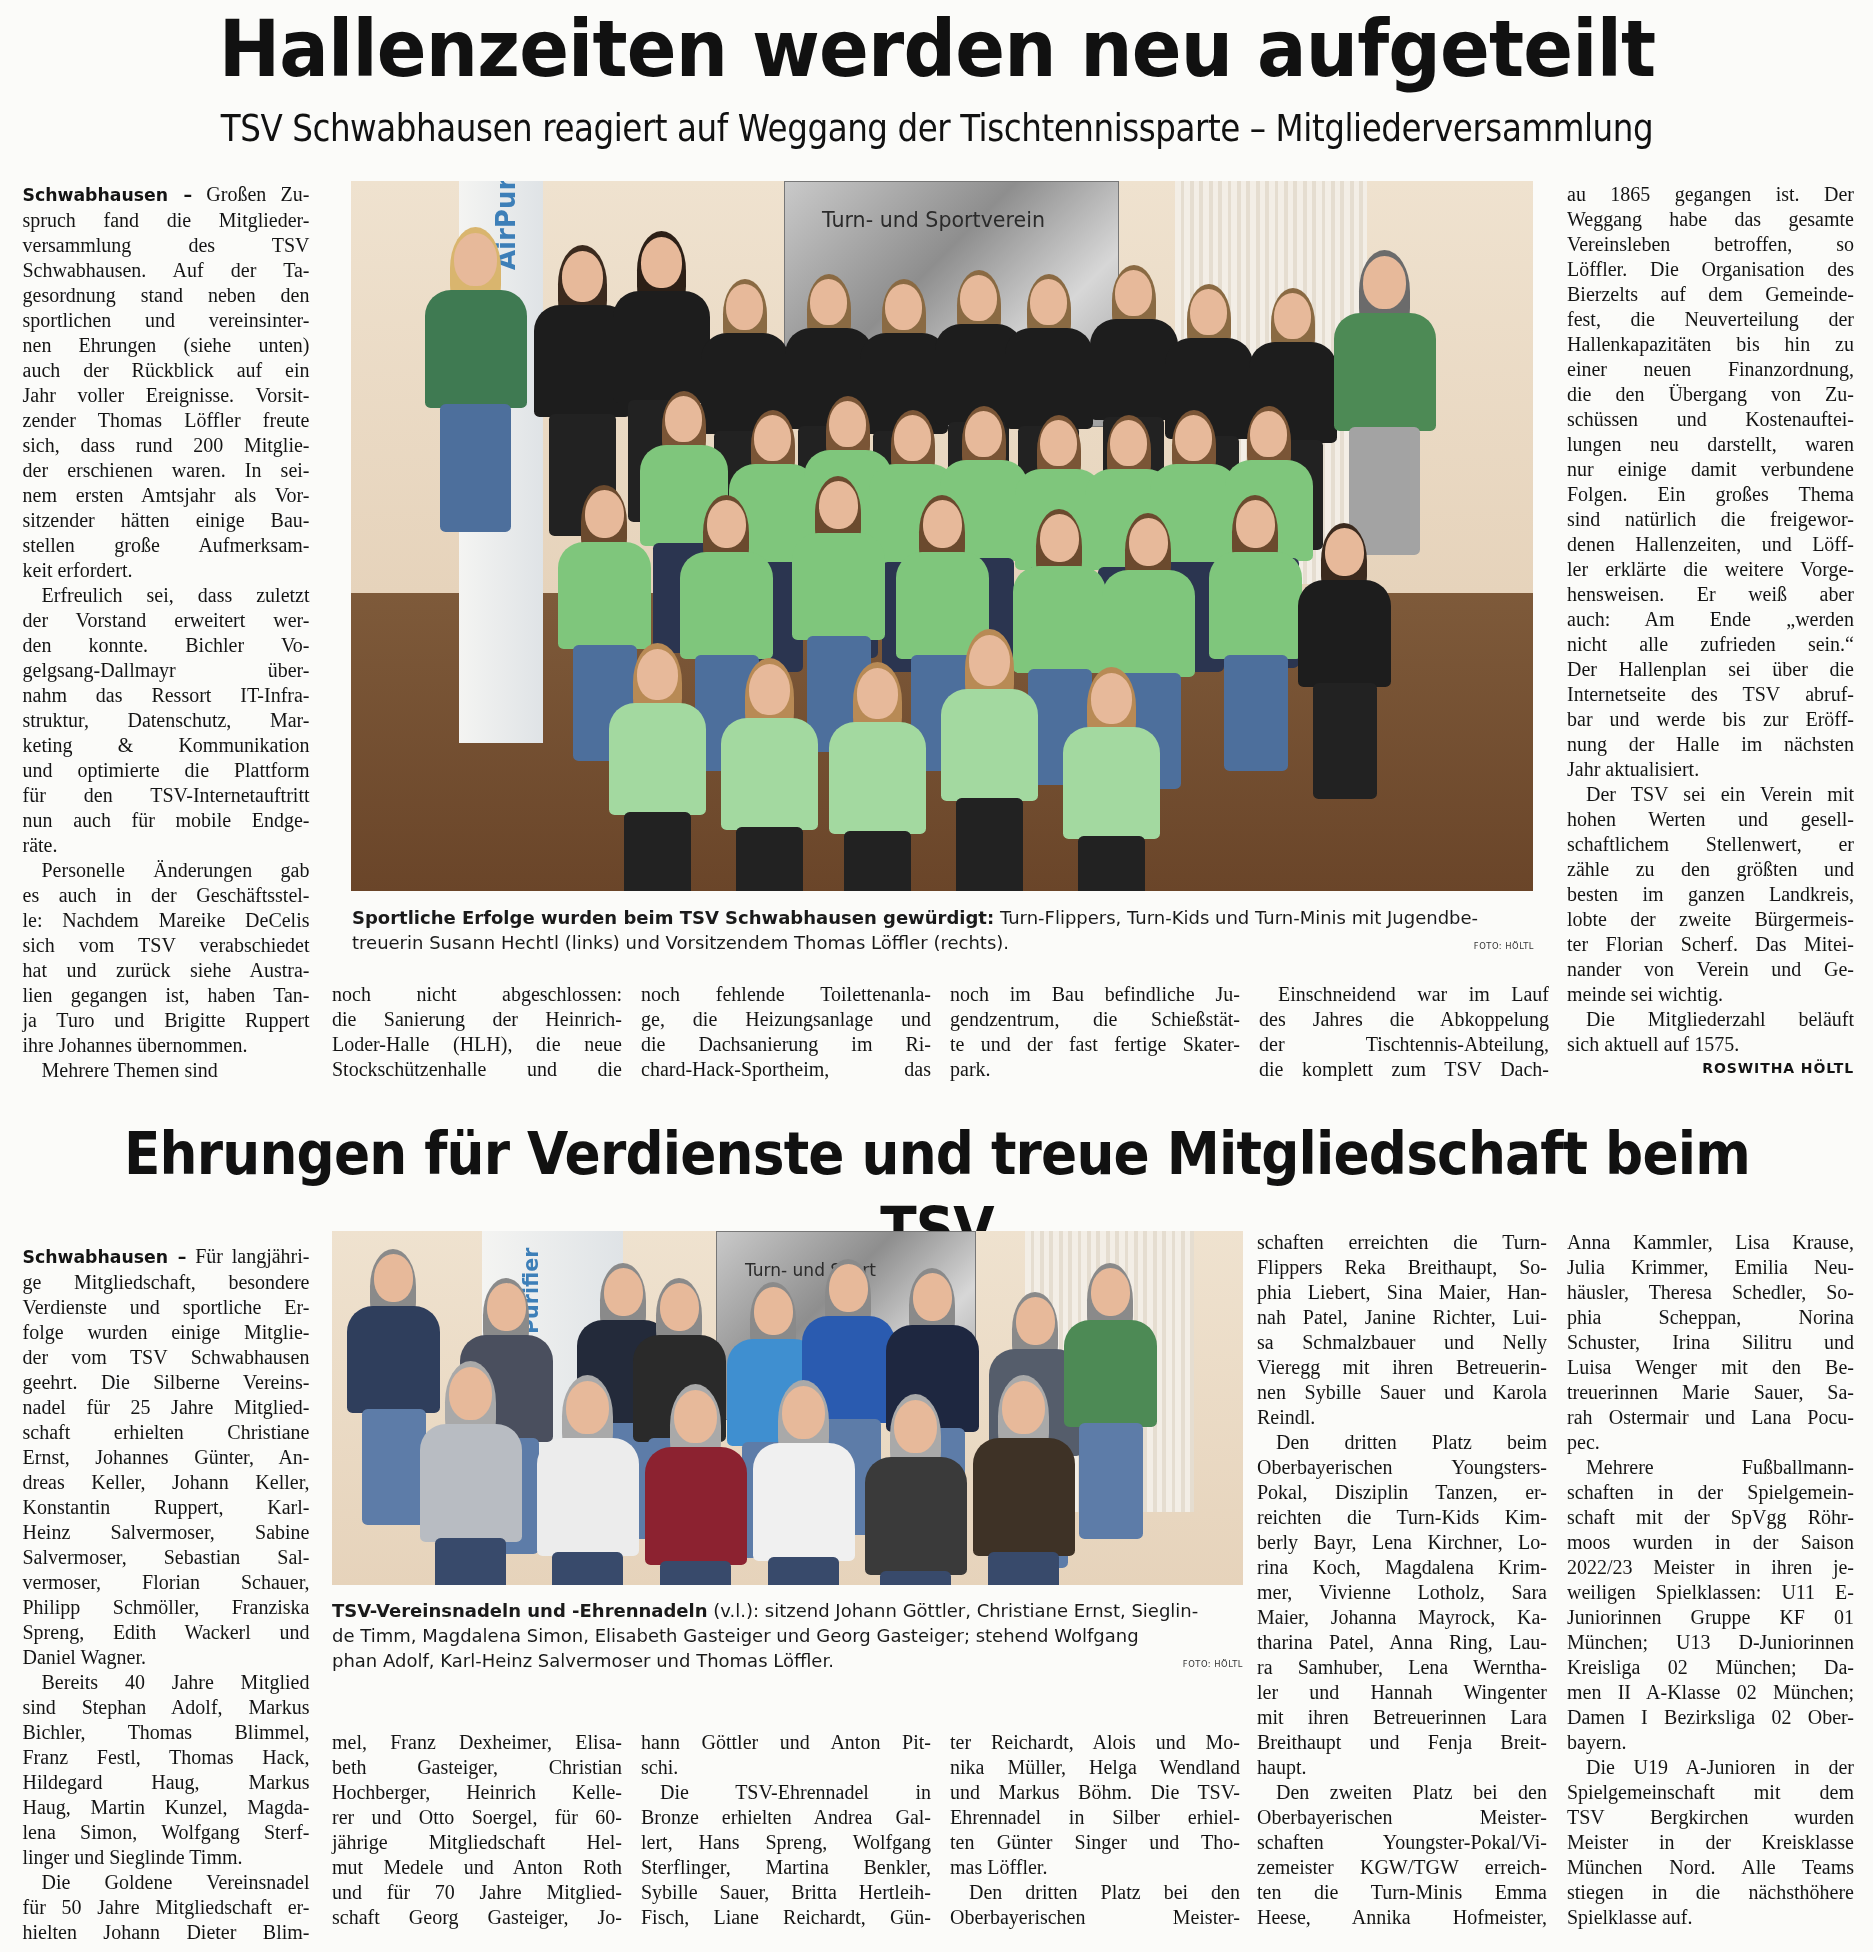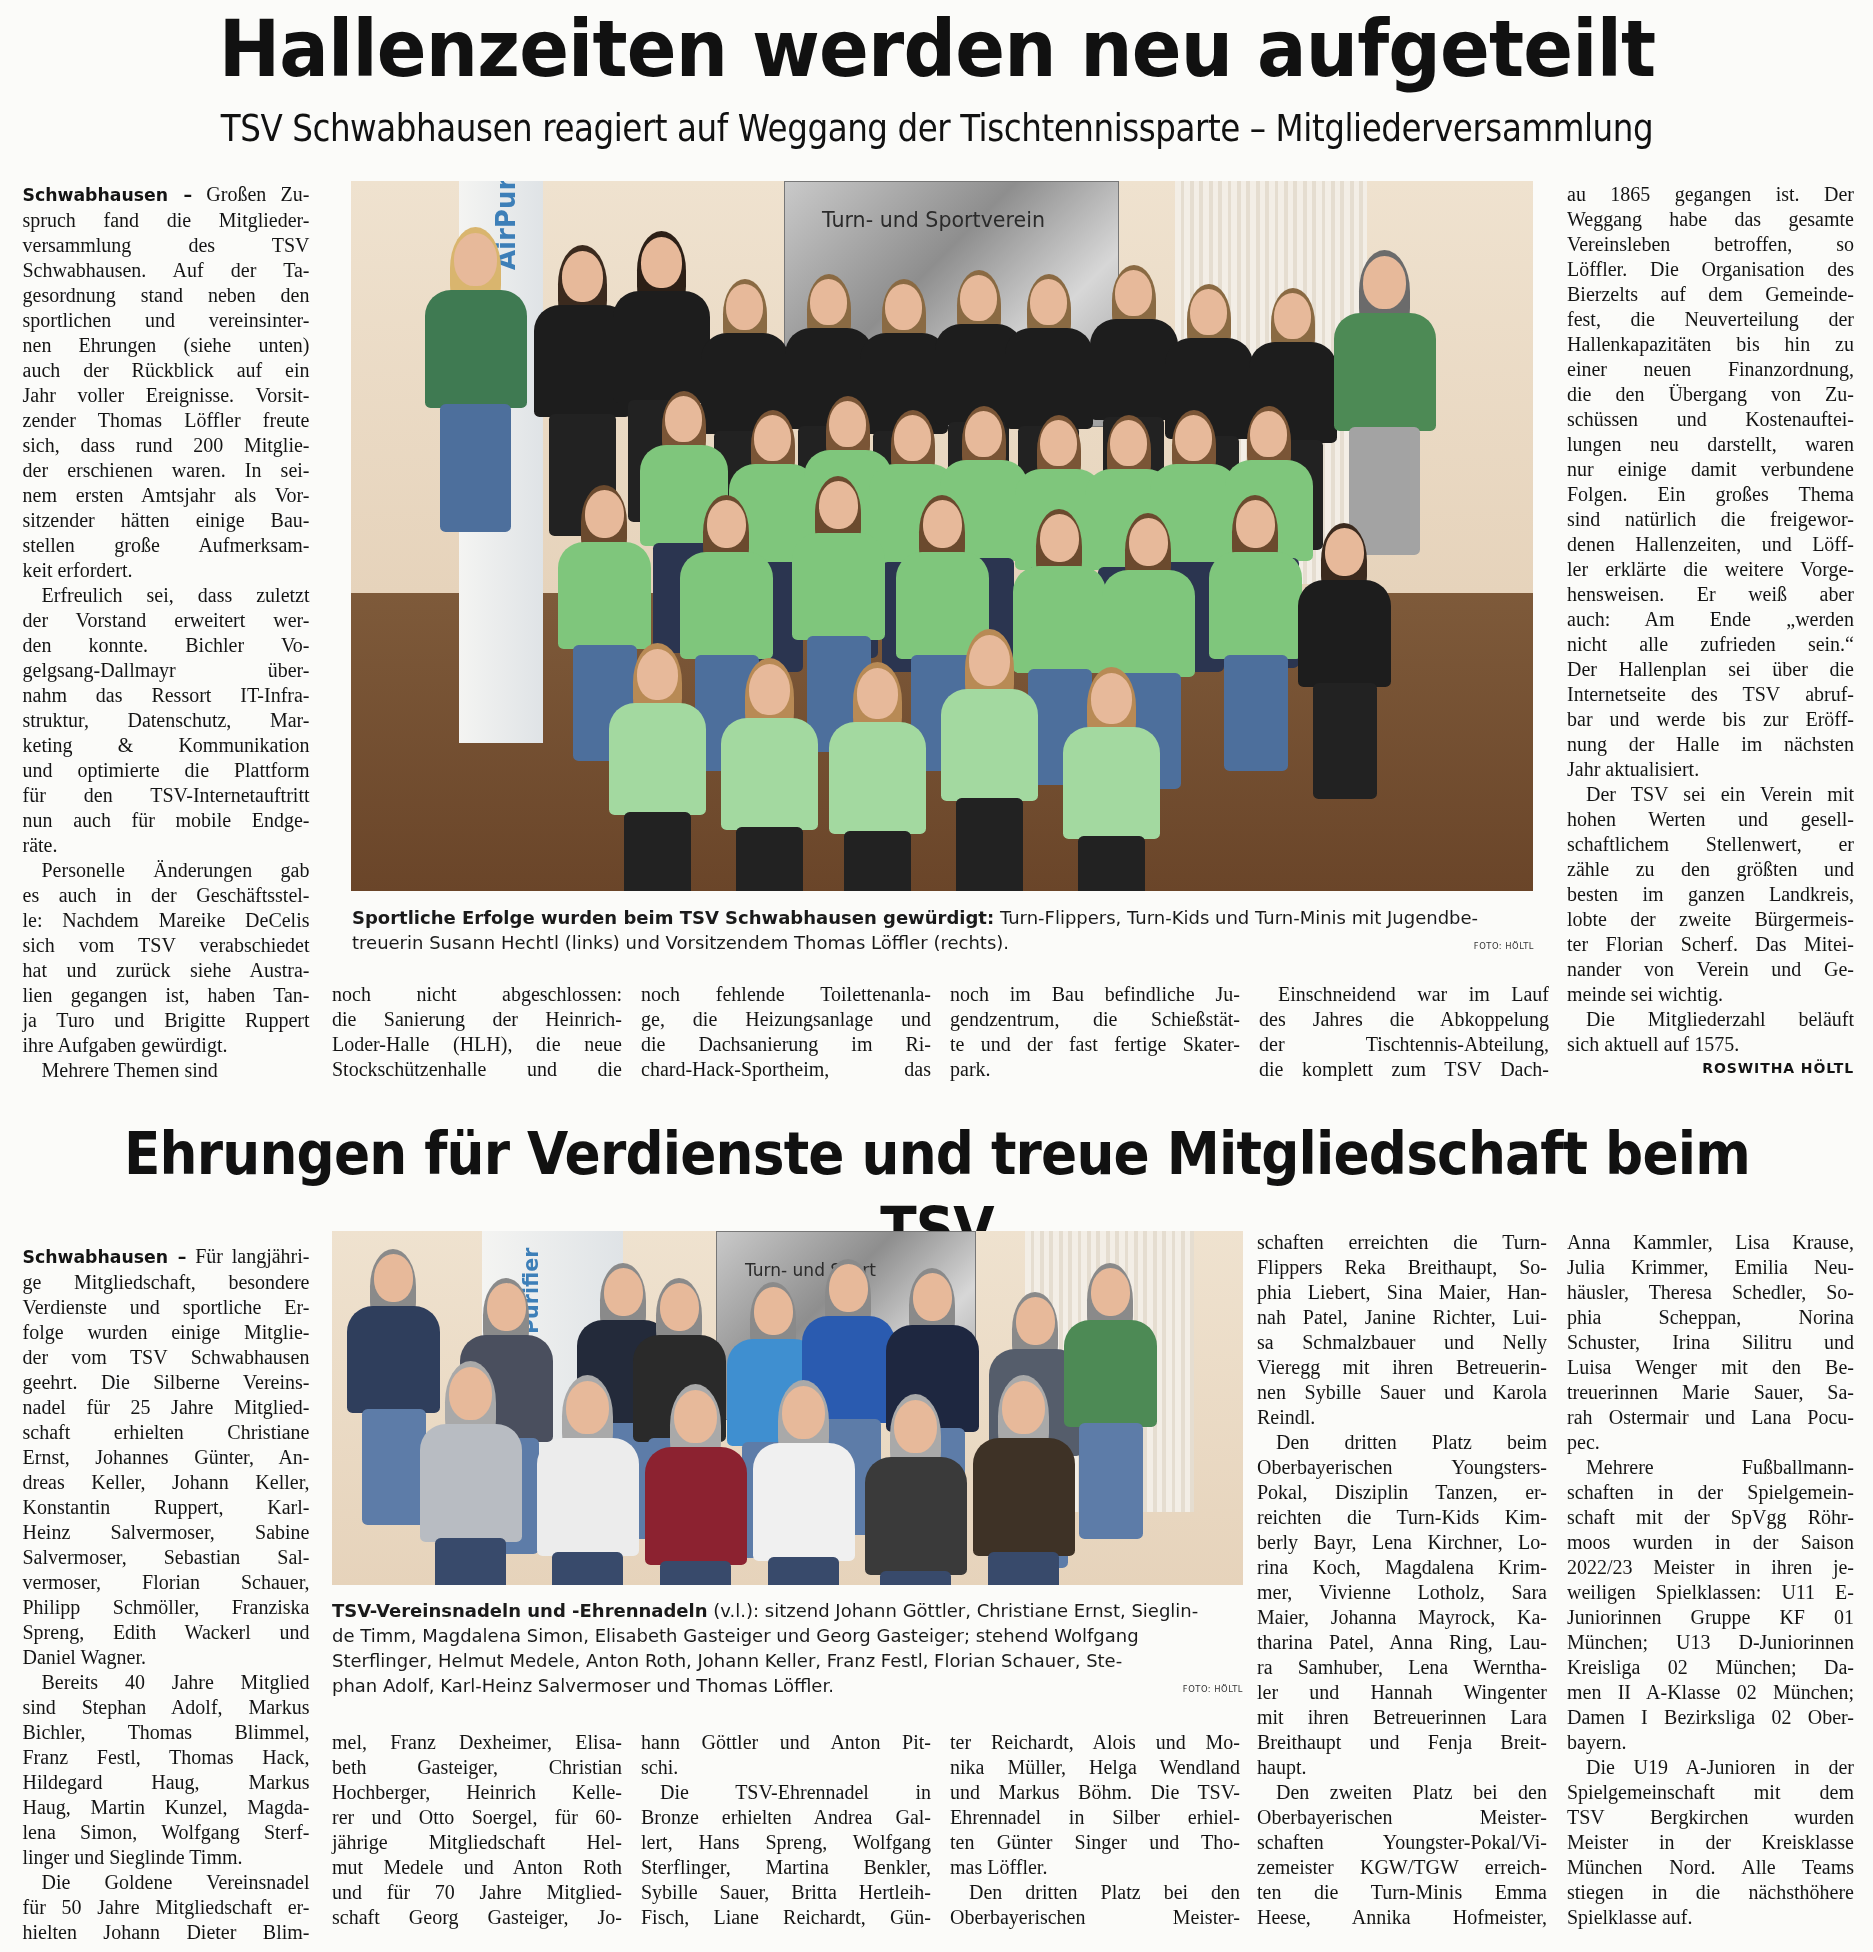--- a/index.html
+++ b/index.html
@@ -72,21 +72,21 @@
       <span class="line">für den TSV-Internetauftritt</span>
       <span class="line">nun auch für mobile Endge-</span>
       <span class="line last">räte.</span>
       <span class="line" style="text-indent: 19px;">Personelle Änderungen gab</span>
       <span class="line">es auch in der Geschäftsstel-</span>
       <span class="line">le: Nachdem Mareike DeCelis</span>
       <span class="line">sich vom TSV verabschiedet</span>
       <span class="line">hat und zurück siehe Austra-</span>
       <span class="line">lien gegangen ist, haben Tan-</span>
       <span class="line">ja Turo und Brigitte Ruppert</span>
-      <span class="line last">ihre Aufgaben gewürdigt.</span>
+      <span class="line last">ihre Johannes übernommen.</span>
       <span class="line last" style="text-indent: 19px;">Mehrere Themen sind</span>
     </div>
 
   <div class="abs photo" style="left:351px; top:181px; width:1182px; height:710px;">
     <div class="wall"></div>
     <div class="floor"></div>
     <div class="banner" style="left:108px; top:0; width:84px; height:562px;">
       <div class="banner-text" style="left:32px; top:89px; font-size:26px;">AirPurifi</div>
     </div>
     <div class="sign" style="left:433px; top:0; width:333px; height:244px;">
@@ -506,21 +506,20 @@
           <div class="head" style="left:0;top:0;width:43px;height:53px"></div>
           <div class="body" style="left:-29.5px;top:57px;width:102px;height:118px;background:#3e3226"></div>
           <div class="legs" style="left:-13.8px;top:171px;width:71px;height:128px;background:#384a6b"></div>
         </div>
       </div>
   </div>
 
   <div class="abs caption" style="left:332px; top:1598px; width:911px;">
     <div><b>TSV-Vereinsnadeln und -Ehrennadeln</b><span> (v.l.): sitzend Johann Göttler, Christiane Ernst, Sieglin-</span></div>
     <div>de Timm, Magdalena Simon, Elisabeth Gasteiger und Georg Gasteiger; stehend Wolfgang</div>
-    <div>Sterflinger, Helmut Medele, Anton Roth, Johann Keller, Franz Festl, Florian Schauer, Ste-</div>
     <div style="display:flex; justify-content:space-between; align-items:baseline;">
       <span>phan Adolf, Karl-Heinz Salvermoser und Thomas Löffler.</span>
       <span class="credit">FOTO: HÖLTL</span>
     </div>
   </div>
 
   <div class="abs col" id="a2c2" style="left:332px; top:1730px; width:290px;">
       <span class="line">mel, Franz Dexheimer, Elisa-</span>
       <span class="line">beth Gasteiger, Christian</span>
       <span class="line">Hochberger, Heinrich Kelle-</span>

